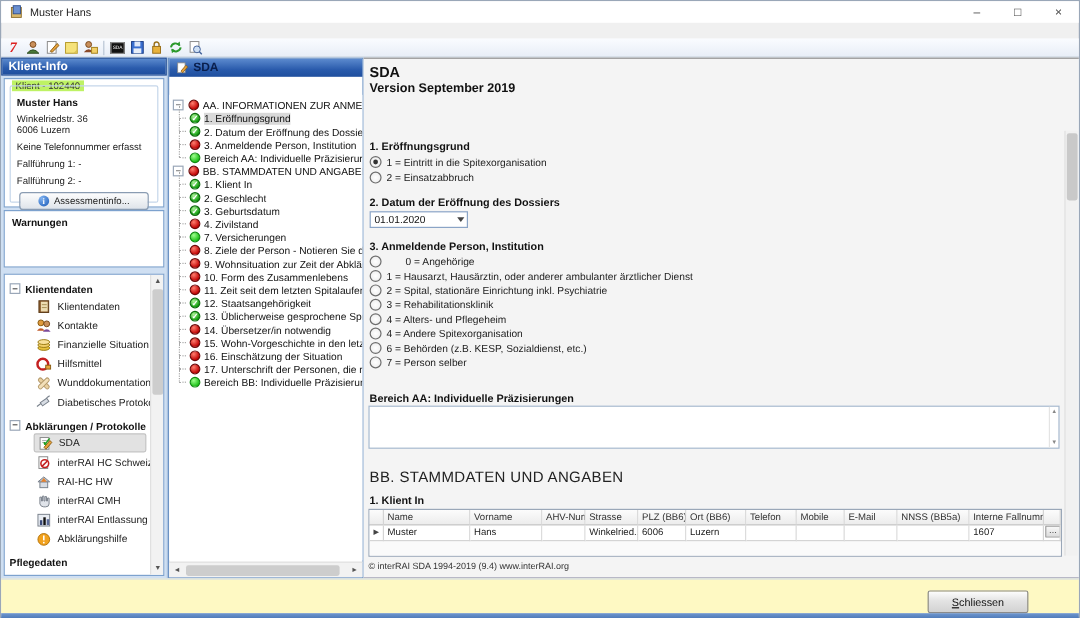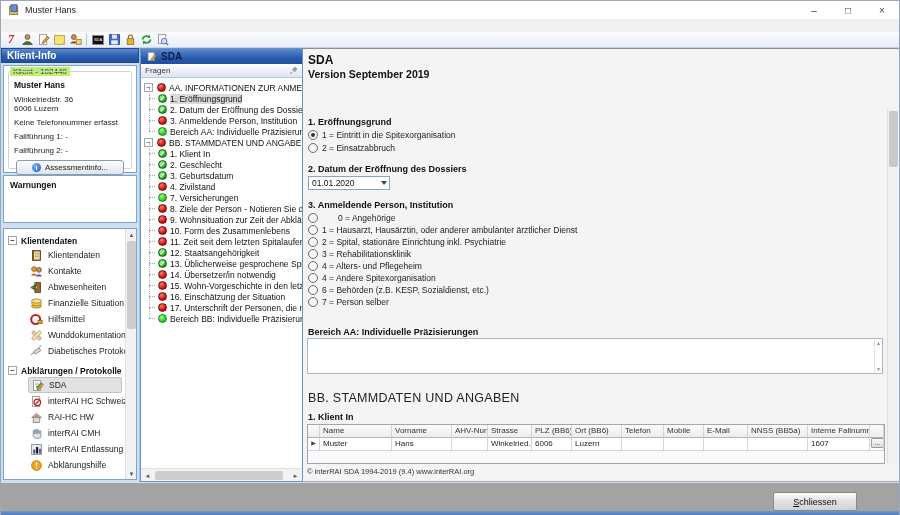--- a/index.html
+++ b/index.html
@@ -102,21 +102,21 @@
   .w0{width:72px;flex:0 0 72px}.w1{width:60px;flex:0 0 60px}.w2{width:36px;flex:0 0 36px}.w3{width:44px;flex:0 0 44px}.w4{width:40px;flex:0 0 40px}.w5{width:50px;flex:0 0 50px}.w6{width:42px;flex:0 0 42px}.w7{width:40px;flex:0 0 40px}.w8{width:44px;flex:0 0 44px}.w9{width:60px;flex:0 0 60px}.w10{width:62px;flex:0 0 62px}
   .wbtn { width:16px; flex:1; }
   .gdata .gcell { background:#fff; }
   .dots-btn { width:13px; height:10px; margin:0 1px; border:1px solid #9a9a9a; background:linear-gradient(#f8f8f8,#dcdcdc); font-size:7px; line-height:8px; text-align:center; color:#333; border-radius:1px; }
   .gblank { height:12px; background:#fafafa; }
   .vscroll { position:absolute; right:1px; top:60px; bottom:18px; width:11px; background:#f1f1f1; border-left:1px solid #e0e0e0; }
   .vscroll .thumb { position:absolute; left:1px; top:2px; width:9px; height:56px; background:#c9c9c9; border-radius:2px; }
   .form-footer { position:absolute; left:4px; bottom:5px; font-size:7.5px; color:#333; }
 
   
-  .bottombar { position:absolute; left:0; top:481px; width:100%; height:29px; background:#a3a3a3; border-top:1px solid #d5dde8; }
+  .bottombar { position:absolute; left:0; top:481px; width:100%; height:29px; background:#fef9c3; border-top:1px solid #d5dde8; }
   .close-btn { position:absolute; right:42px; top:9px; width:84px; height:19px; border:1px solid #8a8a8a; border-radius:2px; background:linear-gradient(#fdfdfd,#e3e3e3 45%,#d2d2d2); font-size:9px; color:#111; display:flex; align-items:center; justify-content:center; }
   .close-btn span { display:inline-block; }
   .close-btn span::first-letter { text-decoration:underline; }
   .bottom-strip { position:absolute; left:0; top:510px; width:100%; height:5px; background:linear-gradient(#6f97cf,#4a76b4); }
 </style>
 </head>
 <body>
 
 <div class="window">
 
@@ -246,28 +246,20 @@
             <svg class="nicon" viewBox="0 0 16 16">
                 <circle cx="5" cy="5" r="3" fill="#e09a3d" stroke="#8a5d12"></circle>
                 <path d="M1 13 q4 -5 8 0 z" fill="#c05a2a"></path>
                 <circle cx="11" cy="6" r="3" fill="#c98f5a" stroke="#7a4a1e"></circle>
                 <path d="M7 14 q4 -5 8 0 z" fill="#7a4a9a"></path>
               </svg>
             <span class="nlabel">Kontakte</span>
           </div>
           <div class="navitem">
             <svg class="nicon" viewBox="0 0 16 16">
-                <rect x="6" y="2" width="7" height="12" fill="#9a642d" stroke="#5c3a16"></rect>
-                <circle cx="8" cy="8" r="0.8" fill="#f2d06a"></circle>
-                <path d="M1 8 L6 5 V11 z" fill="#3a9a3a" stroke="#1f6b1f"></path>
-              </svg>
-            <span class="nlabel">Abwesenheiten</span>
-          </div>
-          <div class="navitem">
-            <svg class="nicon" viewBox="0 0 16 16">
                 <ellipse cx="8" cy="11" rx="6" ry="2.5" fill="#e8c23d" stroke="#9a7a12"></ellipse>
                 <ellipse cx="8" cy="8" rx="6" ry="2.5" fill="#f2d06a" stroke="#9a7a12"></ellipse>
                 <ellipse cx="8" cy="5" rx="6" ry="2.5" fill="#f8e09a" stroke="#9a7a12"></ellipse>
               </svg>
             <span class="nlabel">Finanzielle Situation</span>
           </div>
           <div class="navitem">
             <svg class="nicon" viewBox="0 0 16 16">
                 <circle cx="7" cy="8" r="5.5" fill="none" stroke="#c42020" stroke-width="2.5"></circle>
                 <rect x="10" y="9" width="5" height="4" fill="#e8a33d" stroke="#8a5d12"></rect>
@@ -363,27 +355,20 @@
       </div>
     </div>
 
     <div class="mid-panel">
       <div class="blue-header">
         <svg width="11" height="11" viewBox="0 0 16 16" style="margin-left:2px">
             <rect x="3" y="2" width="9" height="12" fill="#fff" stroke="#8a8a8a"></rect>
             <path d="M7 12 L13 5 L15 7 L9 14 z" fill="#e8a33d" stroke="#8a5d12"></path>
           </svg>
         <span class="mid-hdr-label">SDA</span>
-      </div>
-      <div class="fragen-bar">
-        <span class="fragen-label">Fragen</span>
-        <svg class="pinsvg" width="9" height="9" viewBox="0 0 16 16">
-            <rect x="6" y="2" width="5" height="6" fill="#9aa3ad" stroke="#6a737d" transform="rotate(40 8 8)"></rect>
-            <line x1="6" y1="10" x2="2" y2="14" stroke="#6a737d" stroke-width="1.5"></line>
-          </svg>
       </div>
 
       <div class="tree">
         <div class="trow g">
             <span class="expander">−</span>
             <span class="st red"></span>
             <span class="tlabel">AA. INFORMATIONEN ZUR ANMELDUNG</span>
           </div>
         <div class="trow c hl">
             <span class="st done"></span>

